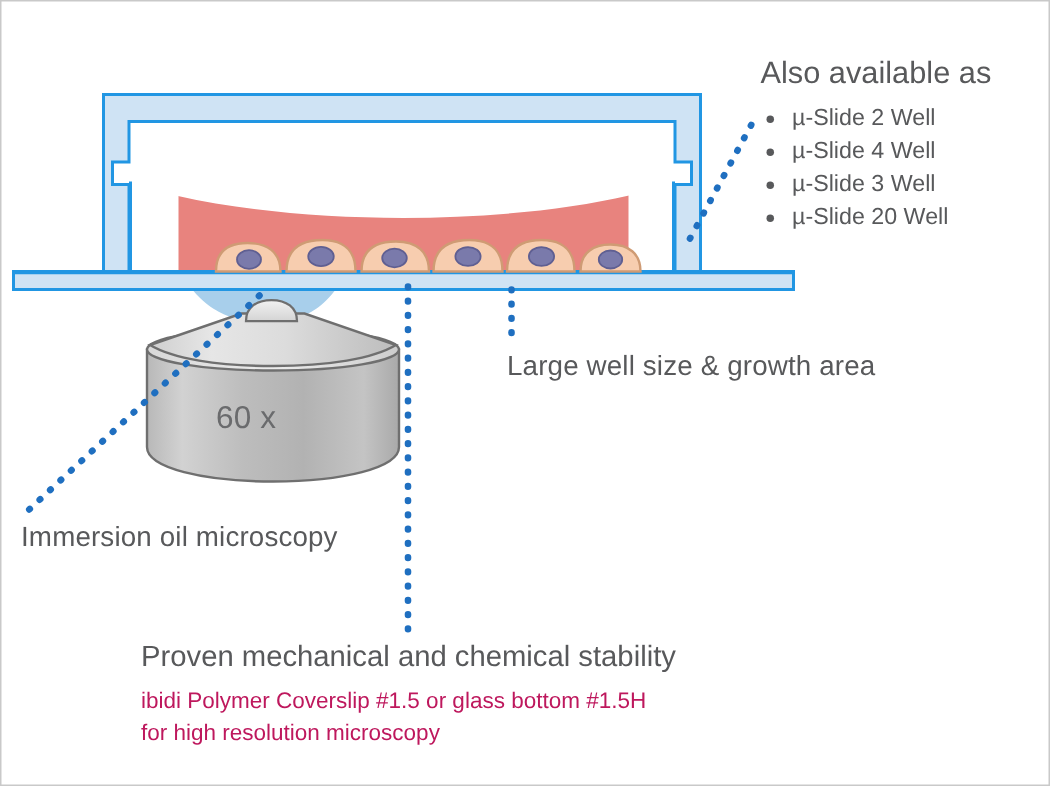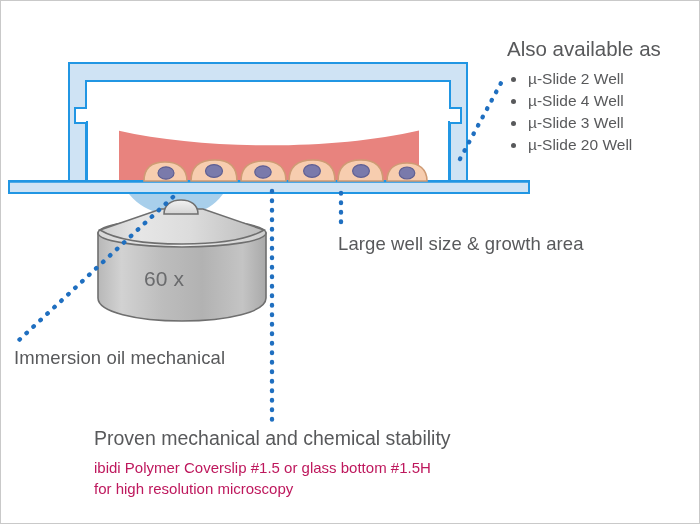--- a/index.html
+++ b/index.html
@@ -240,21 +240,21 @@
       </li>
       <li>
         <span class="bullet"></span>
         <span>µ-Slide 20 Well</span>
       </li>
     </ul>
   </div>
 
   <div class="txt" id="label-large-well">Large well size &amp; growth area</div>
 
-  <div class="txt" id="label-immersion">Immersion oil mechanical</div>
+  <div class="txt" id="label-immersion">Immersion oil microscopy</div>
 
   <div id="bottom-block">
     <div id="proven-title">Proven mechanical and chemical stability</div>
     <div id="proven-sub">
       <div>ibidi Polymer Coverslip #1.5 or glass bottom #1.5H</div>
       <div>for high resolution microscopy</div>
     </div>
   </div>
 
 </div>

